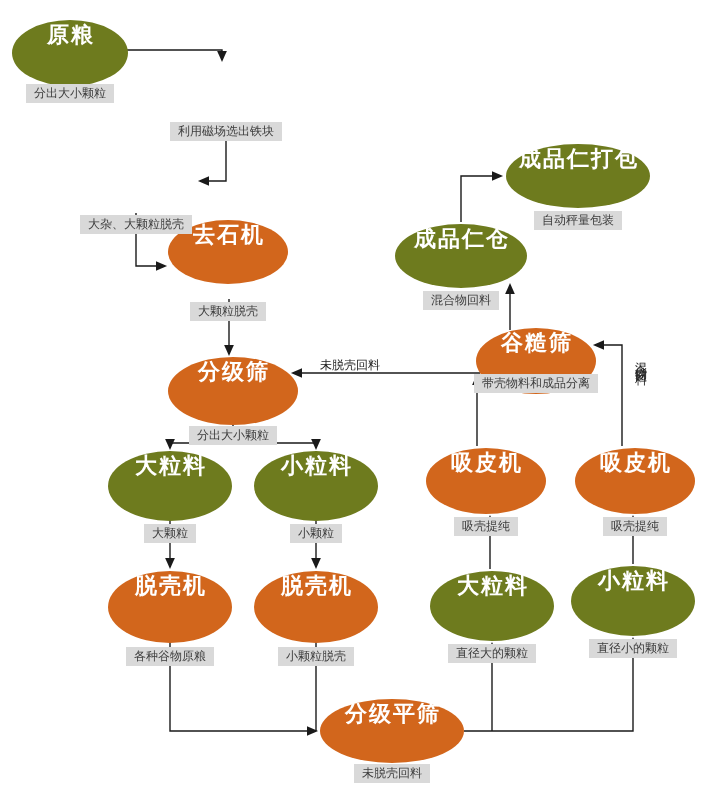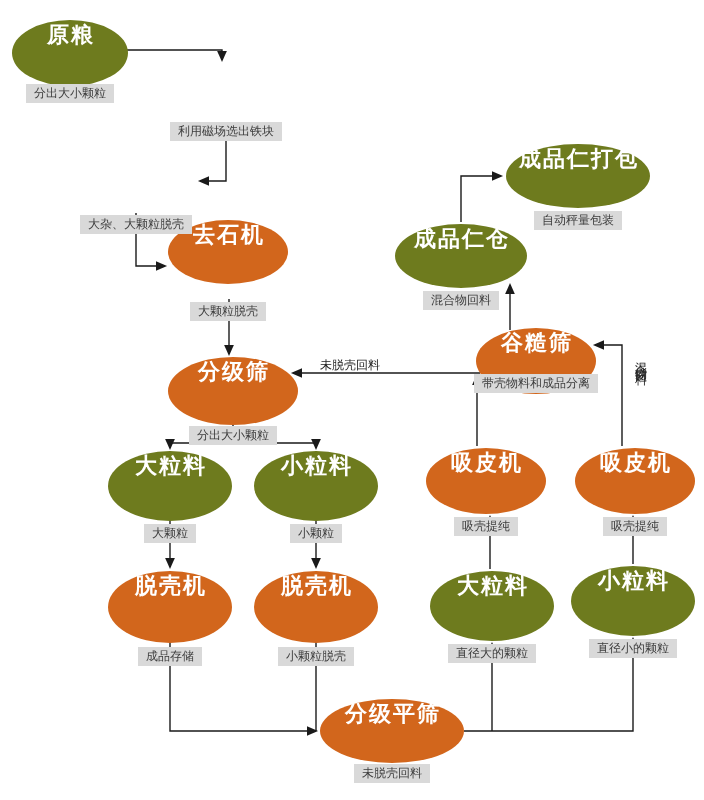--- a/index.html
+++ b/index.html
@@ -104,21 +104,21 @@
       <span>成品仁打包</span>
     </div>
 
   <div class="note" style="left:70px;top:84px">分出大小颗粒</div>
   <div class="note" style="left:226px;top:122px">利用磁场选出铁块</div>
   <div class="note" style="left:136px;top:215px">大杂、大颗粒脱壳</div>
   <div class="note" style="left:228px;top:302px">大颗粒脱壳</div>
   <div class="note" style="left:233px;top:426px">分出大小颗粒</div>
   <div class="note" style="left:170px;top:524px">大颗粒</div>
   <div class="note" style="left:316px;top:524px">小颗粒</div>
-  <div class="note" style="left:170px;top:647px">成品存储</div>
+  <div class="note" style="left:170px;top:647px">各种谷物原粮</div>
   <div class="note" style="left:316px;top:647px">小颗粒脱壳</div>
   <div class="note" style="left:392px;top:764px">未脱壳回料</div>
   <div class="note" style="left:492px;top:644px">直径大的颗粒</div>
   <div class="note" style="left:633px;top:639px">直径小的颗粒</div>
   <div class="note" style="left:486px;top:517px">吸壳提纯</div>
   <div class="note" style="left:635px;top:517px">吸壳提纯</div>
   <div class="note" style="left:536px;top:374px">带壳物料和成品分离</div>
   <div class="note" style="left:461px;top:291px">混合物回料</div>
   <div class="note" style="left:578px;top:211px">自动秤量包装</div>
 

